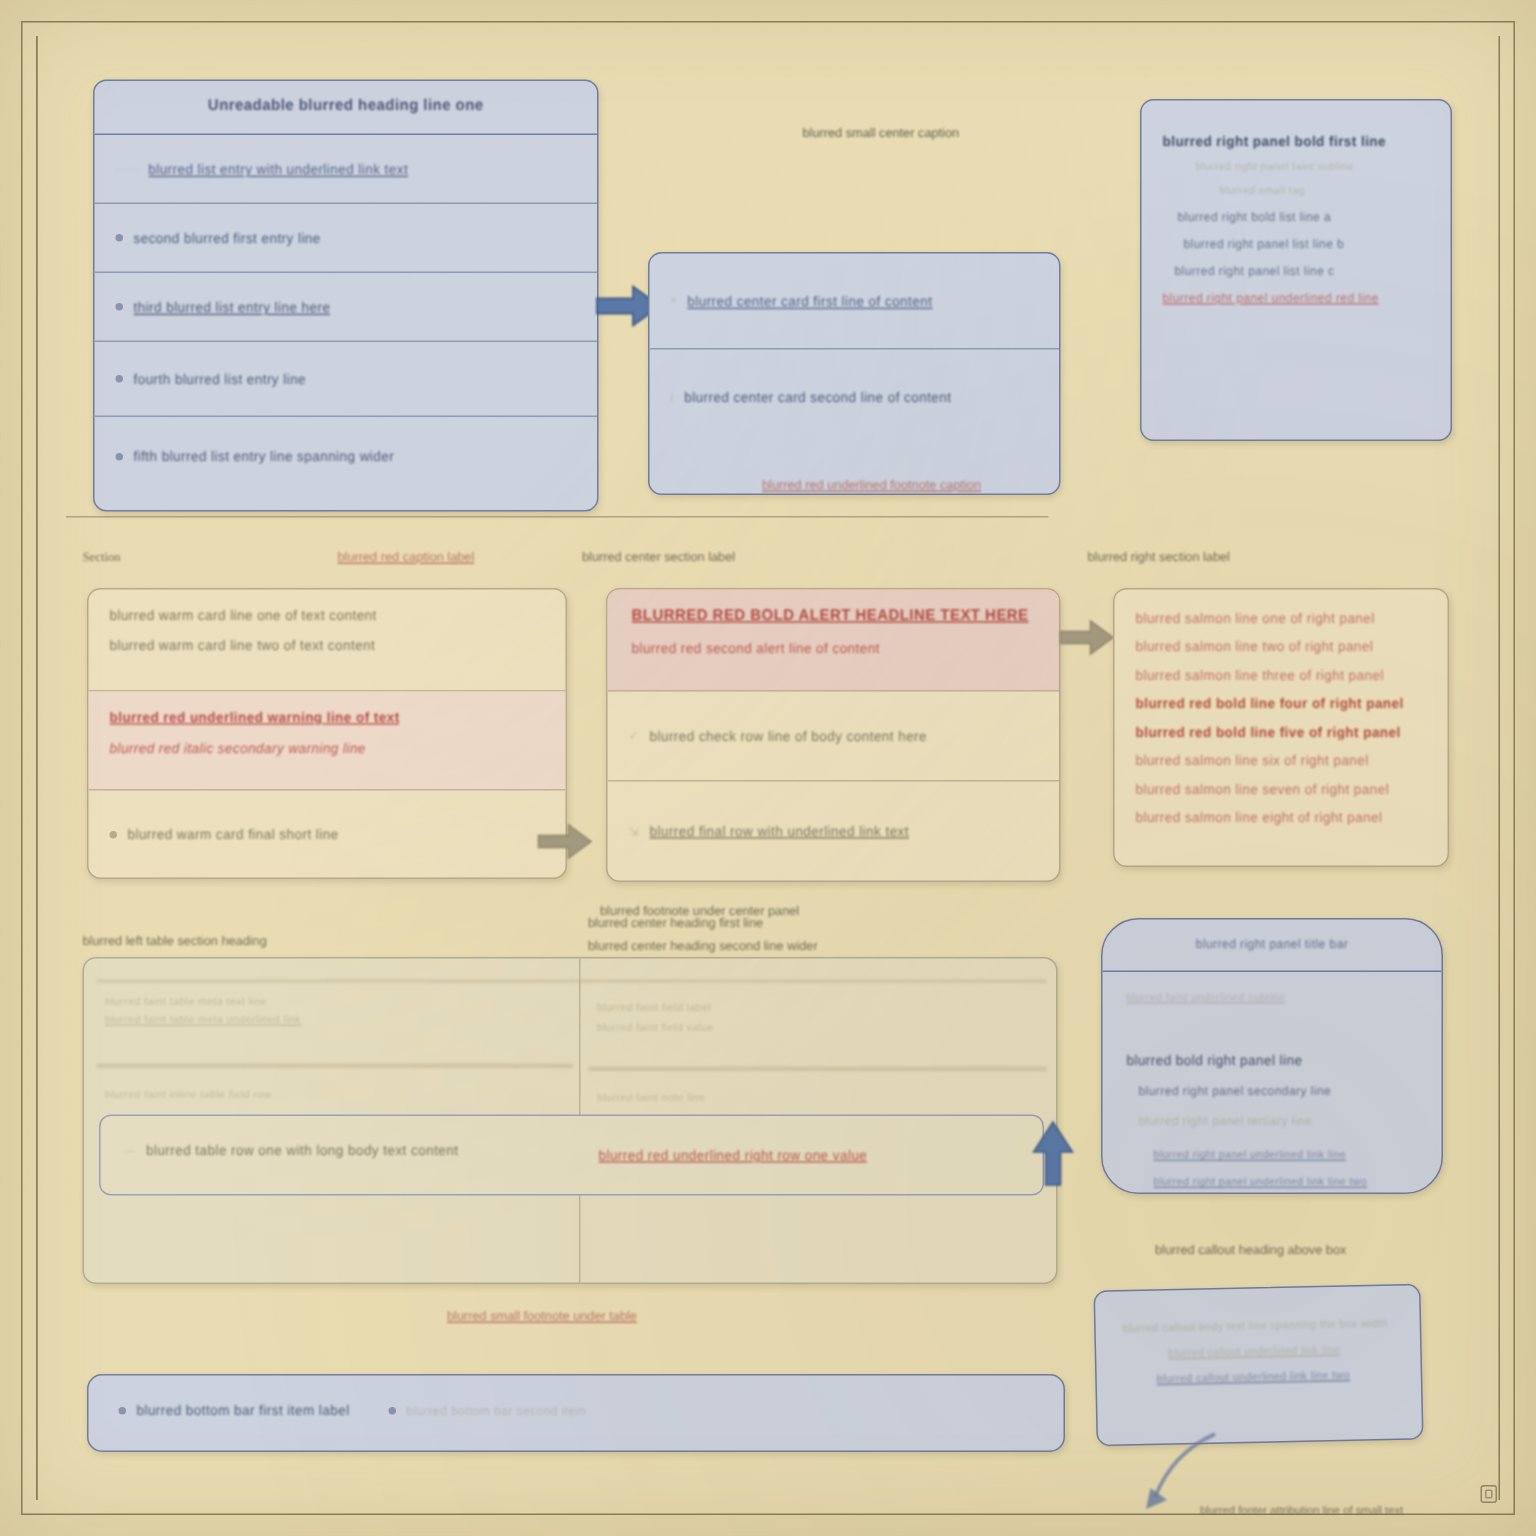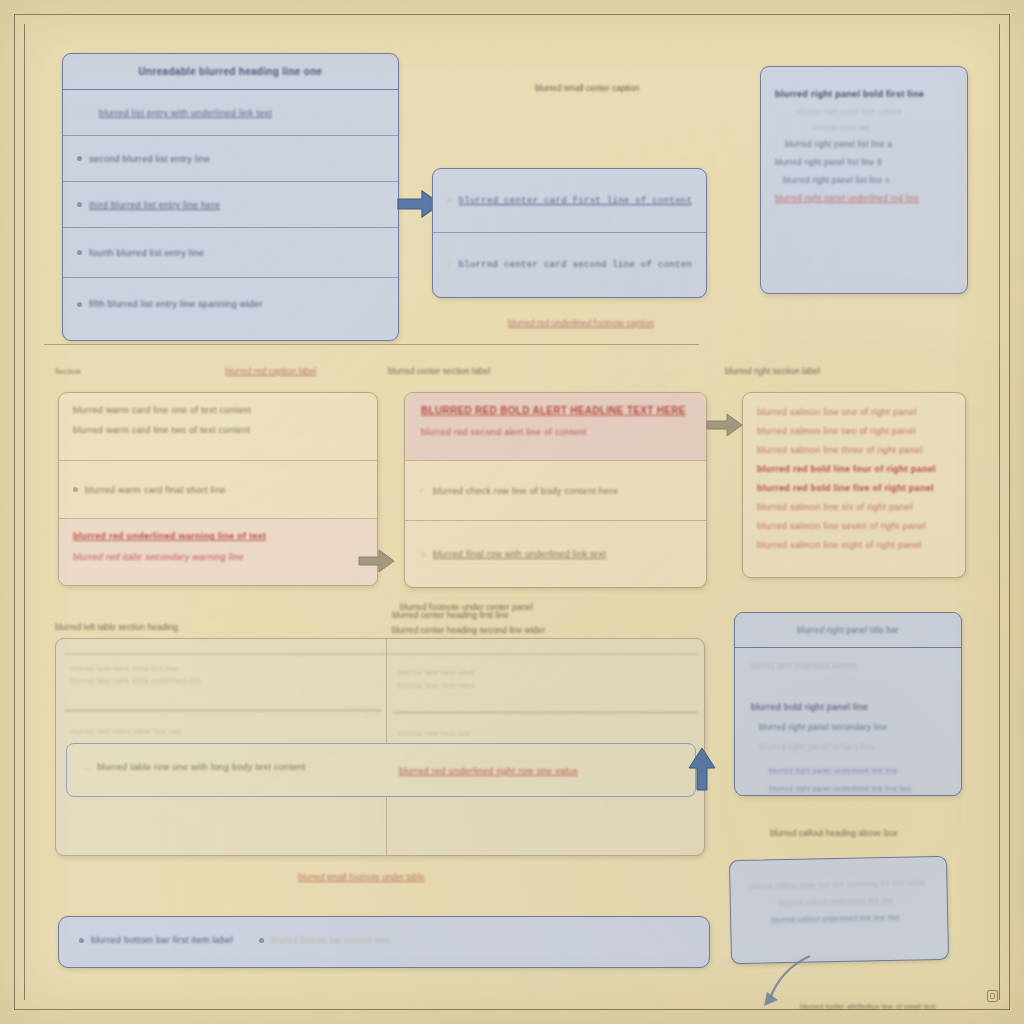--- a/index.html
+++ b/index.html
@@ -200,21 +200,21 @@
   <div class="card" style="left:62px; top:53px; width:337px; height:288px;">
     <div class="card-header">
       <span class="t hdr">Unreadable blurred heading line one</span>
     </div>
     <div class="row" style="height:46px;">
       <span class="t sm ghost">·····</span>
       <span class="t link">blurred list entry with underlined link text</span>
     </div>
     <div class="row" style="height:46px;">
       <span class="bullet"></span>
-      <span class="t">second blurred list entry line</span>
+      <span class="t">second blurred first entry line</span>
     </div>
     <div class="row" style="height:46px;">
       <span class="bullet"></span>
       <span class="t ul">third blurred list entry line here</span>
     </div>
     <div class="row" style="height:50px;">
       <span class="bullet"></span>
       <span class="t">fourth blurred list entry line</span>
     </div>
     <div class="row" style="height:52px;">
@@ -224,64 +224,64 @@
   </div>
 
   <div class="caption" style="left:535px; top:83px; color:#4a4a40;">blurred small center caption</div>
 
   <div class="arrow" style="left:396px; top:188px;">
     <svg width="46" height="32" viewBox="0 0 46 32">
       <path d="M2 11 L26 11 L26 3 L44 16 L26 29 L26 21 L2 21 Z" fill="#5a79a8" stroke="#3f5c85" stroke-width="1.2"></path>
     </svg>
   </div>
 
-  <div class="card" style="left:432px; top:168px; width:275px; height:130px;font-family:Liberation Mono, monospace;">
+  <div class="card" style="left:432px; top:168px; width:275px; height:162px;">
     <div class="row" style="height:64px;">
       <span class="t xs ghost">»</span>
       <span class="t link">blurred center card first line of content</span>
     </div>
     <div class="row" style="height:64px;">
       <span class="t xs ghost">|</span>
       <span class="t">blurred center card second line of content</span>
     </div>
   </div>
 
   <div class="caption red" style="left:508px; top:318px;">blurred red underlined footnote caption</div>
 
   <div class="card" style="left:760px; top:66px; width:208px; height:228px;">
     <div style="padding:22px 14px 10px; display:flex; flex-direction:column; gap:9px;">
       <span class="t dark" style="font-weight:700;">blurred right panel bold first line</span>
       <span class="t xs ghost" style="margin-left:22px;">blurred right panel faint subline</span>
       <span class="t xs ghost" style="margin-left:38px;">blurred small tag</span>
-      <span class="t sm" style="margin-left:10px;">blurred right panel list line a</span>
-      <span class="t sm" style="">blurred right panel list line b</span>
+      <span class="t sm" style="margin-left:10px;">blurred right bold list line a</span>
+      <span class="t sm" style="margin-left:14px;">blurred right panel list line b</span>
       <span class="t sm" style="margin-left:8px;">blurred right panel list line c</span>
       <span class="t sm red ul">blurred right panel underlined red line</span>
     </div>
   </div>
 
   <div class="divider" style="left:44px; top:344px; width:655px;"></div>
 
   <div class="caption" style="left:55px; top:366px;font-family:Liberation Serif, serif;">Section</div>
   <div class="caption red" style="left:205px; top:366px;margin-left:20px;">blurred red caption label</div>
   <div class="caption" style="left:388px; top:366px;">blurred center section label</div>
   <div class="caption" style="left:725px; top:366px;">blurred right section label</div>
 
   <div class="card warm" style="left:58px; top:392px; width:320px; height:194px;">
     <div class="row warm" style="height:68px; flex-direction:column; align-items:flex-start; gap:10px; padding:12px 14px;">
       <span class="t gray">blurred warm card line one of text content</span>
       <span class="t gray">blurred warm card line two of text content</span>
     </div>
+    <div class="row warm" style="height:66px; flex-direction:column; align-items:flex-start; gap:11px; padding:12px 14px; background:#ecd9c8;">
+      <span class="t redb ul">blurred red underlined warning line of text</span>
+      <span class="t red" style="font-style:italic;">blurred red italic secondary warning line</span>
+    </div>
     <div class="row warm" style="height:58px;">
       <span class="bullet warm"></span>
       <span class="t gray">blurred warm card final short line</span>
-    </div>
-    <div class="row warm" style="height:66px; flex-direction:column; align-items:flex-start; gap:11px; padding:12px 14px; background:#ecd9c8;">
-      <span class="t redb ul">blurred red underlined warning line of text</span>
-      <span class="t red" style="font-style:italic;">blurred red italic secondary warning line</span>
     </div>
   </div>
 
   <div class="arrow" style="left:358px; top:548px;">
     <svg width="38" height="26" viewBox="0 0 38 26">
       <path d="M1 9 L21 9 L21 2 L36 13 L21 24 L21 17 L1 17 Z" fill="#a39b80" stroke="#8d846b" stroke-width="1"></path>
     </svg>
   </div>
 
   <div class="card warm" style="left:404px; top:392px; width:303px; height:196px;">
@@ -361,21 +361,21 @@
   </div>
 
   <div class="arrow" style="left:686px; top:746px;">
     <svg width="32" height="48" viewBox="0 0 32 48">
       <path d="M16 2 L29 22 L21 22 L21 44 L11 44 L11 22 L3 22 Z" fill="#5a79a8" stroke="#3f5c85" stroke-width="1"></path>
     </svg>
   </div>
 
   <div class="caption red" style="left:298px; top:872px;">blurred small footnote under table</div>
 
-  <div class="card" style="left:734px; top:612px; width:228px; height:184px;">
+  <div class="card" style="left:734px; top:612px; width:228px; height:184px;border-radius:25px;">
     <div class="card-header" style="padding:8px 5px;">
       <span class="t sm">blurred right panel title bar</span>
     </div>
     <div style="padding:14px 16px 10px; display:flex; flex-direction:column; gap:11px;">
       <span class="t xs ghost ul">blurred faint underlined subtitle</span>
       <span class="t dark" style="font-weight:400; margin-top:22px;">blurred bold right panel line</span>
       <span class="t sm" style="margin-left:8px;">blurred right panel secondary line</span>
       <span class="t sm ghost" style="margin-left:8px;">blurred right panel tertiary line</span>
       <span class="t xs link" style="margin-left:18px; margin-top:4px;">blurred right panel underlined link line</span>
       <span class="t xs link" style="margin-left:18px;">blurred right panel underlined link line two</span>

